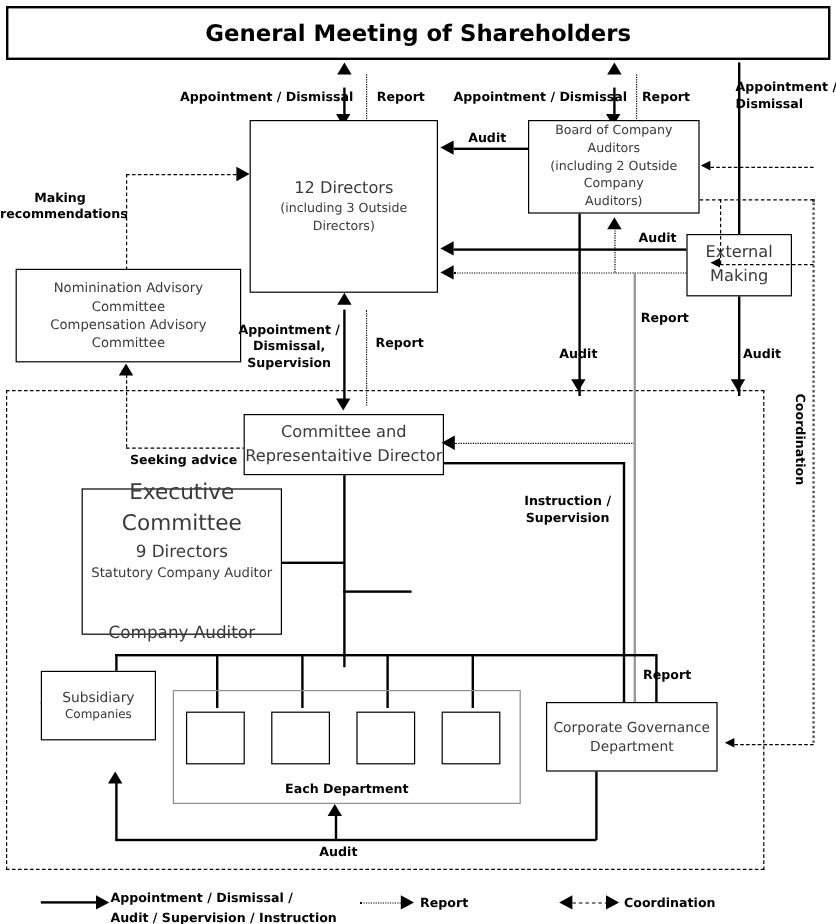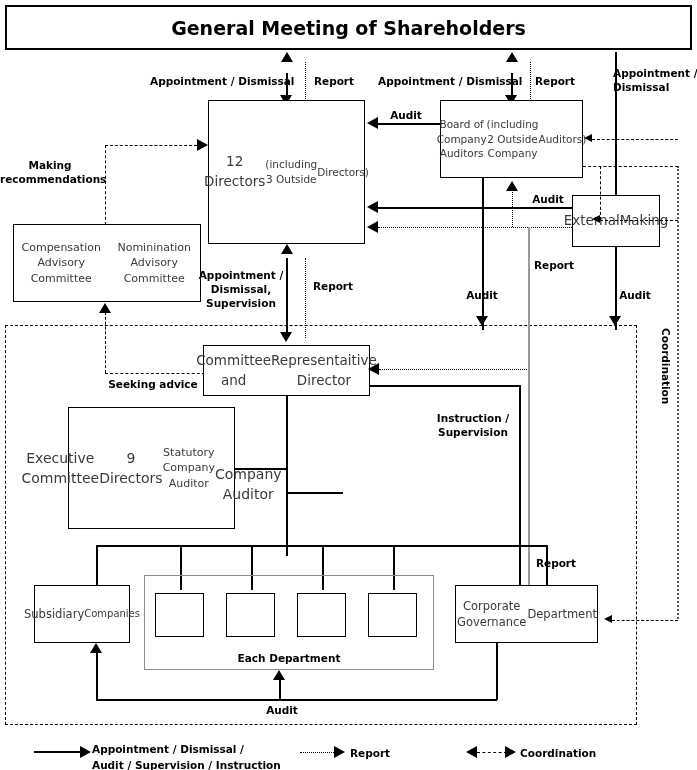--- a/index.html
+++ b/index.html
@@ -1,18 +1,18 @@
 <!DOCTYPE html>
 <html><head>
 <meta charset="utf-8">
 <style>
   html,body{margin:0;padding:0;background:#fff;}
   body{font-family:"DejaVu Sans","Liberation Sans",sans-serif;}
   #stage{position:relative;width:697px;height:770px;background:#fff;overflow:hidden;}
-  .box{position:absolute;border:1.6px solid #000;background:#fff;display:flex;flex-direction:row;
+  .box{position:absolute;border:1.6px solid #000;background:#fff;display:flex;flex-direction:column;
        align-items:center;justify-content:center;text-align:center;box-sizing:border-box;color:#3a3a3a;}
   .box .l1{font-size:13.5px;line-height:1.45;}
   .box .l2{font-size:13.5px;line-height:1.45;}
   .box .l3{font-size:10.5px;line-height:1.4;}
   .lbl{position:absolute;font-size:10.5px;font-weight:bold;color:#000;line-height:1.35;text-align:center;white-space:pre;}
   .title{position:absolute;left:5px;top:5px;width:687px;height:45px;border:2.2px solid #000;
          display:flex;align-items:center;justify-content:center;font-size:19px;font-weight:bold;color:#000;box-sizing:border-box;}
   .vline{position:absolute;background:#000;width:1.6px;}
   .hline{position:absolute;background:#000;height:1.6px;}
   .grayv{position:absolute;background:#9a9a9a;width:2px;}
@@ -103,22 +103,22 @@
   <div class="ar ar-lf-s" style="left:592px;top:215px;"></div>
   <div class="dashdotv" style="left:600px;top:166px;height:54px;border-left-style:dashed;"></div>
   <div class="ar ar-lf-s" style="left:584px;top:134px;"></div>
   <div class="dashdoth" style="left:592px;top:139px;width:86px;border-top-style:dashed;"></div>
   <div class="vtext" style="left:660px;top:328px;color:#000;">Coordination</div>
 
   <div class="dashdoth" style="left:612px;top:620px;width:66px;border-top-style:dashed;"></div>
   <div class="ar ar-lf-s" style="left:604px;top:615px;"></div>
 
   <div class="box" style="left:13px;top:224px;width:188px;height:78px;">
+    <div class="l3" style="font-size:11px;">Nominination Advisory Committee</div>
     <div class="l3" style="font-size:11px;">Compensation Advisory Committee</div>
-    <div class="l3" style="font-size:11px;">Nominination Advisory Committee</div>
   </div>
 
   <div class="dashdotv" style="left:105px;top:145px;height:80px;border-left-style:dashed;"></div>
   <div class="dashdoth" style="left:105px;top:145px;width:92px;border-top-style:dashed;"></div>
   <div class="ar ar-rt" style="left:197px;top:139px;"></div>
   <div class="lbl" style="left:0px;top:158px;width:100px;">Making
 recommendations</div>
 
   <div class="dashdoth" style="left:105px;top:373px;width:100px;border-top-style:dashed;"></div>
   <div class="dashdotv" style="left:105px;top:312px;height:61px;border-left-style:dashed;"></div>
@@ -146,42 +146,42 @@
   <div class="grayv" style="left:528px;top:227px;width:2.2px;height:143px;"></div>
   <div class="grayv" style="left:528px;top:369px;width:2.2px;height:216px;"></div>
   <div class="lbl" style="left:533px;top:556px;width:46px;">Report</div>
 
   <div class="hline" style="left:370px;top:385px;width:150px;"></div>
   <div class="vline" style="left:519px;top:385px;height:200px;"></div>
   <div class="lbl" style="left:432px;top:411px;width:82px;">Instruction /
 Supervision</div>
 
   <div class="box" style="left:68px;top:407px;width:167px;height:122px;">
-    <div class="l1" style="font-size:14px;">Executive Committee</div>
+    <div class="l1" style="font-size:18px;">Executive Committee</div>
     <div class="l1" style="font-size:14px;">9 Directors</div>
     <div class="l3" style="font-size:11px;">Statutory Company Auditor</div>
     <div class="l1" style="font-size:14px;margin-top:32px;">Company Auditor</div>
   </div>
 
 
   <div class="vline" style="left:286px;top:396px;height:160px;"></div>
   <div class="hline" style="left:235px;top:468px;width:52px;"></div>
   <div class="hline" style="left:286px;top:492px;width:57px;"></div>
 
   <div class="hline" style="left:96px;top:545px;width:450px;"></div>
   <div class="vline" style="left:96px;top:545px;height:40px;"></div>
   <div class="vline" style="left:546px;top:545px;height:40px;"></div>
   <div class="vline" style="left:180px;top:545px;height:45px;"></div>
   <div class="vline" style="left:251px;top:545px;height:45px;"></div>
   <div class="vline" style="left:322px;top:545px;height:45px;"></div>
   <div class="vline" style="left:393px;top:545px;height:45px;"></div>
   <div class="hline" style="left:34px;top:585px;width:96px;"></div>
   <div class="hline" style="left:455px;top:585px;width:125px;"></div>
 
-  <div class="box" style="left:34px;top:585px;width:96px;height:58px;">
+  <div class="box" style="left:34px;top:559px;width:96px;height:58px;">
     <div class="l3" style="font-size:11.5px;">Subsidiary</div>
     <div class="l3" style="font-size:10px;">Companies</div>
   </div>
 
   <div class="graybox" style="left:144px;top:575px;width:290px;height:95px;"></div>
   <div class="deptbox" style="left:155px;top:593px;width:49px;height:44px;"></div>
   <div class="deptbox" style="left:226px;top:593px;width:49px;height:44px;"></div>
   <div class="deptbox" style="left:297px;top:593px;width:49px;height:44px;"></div>
   <div class="deptbox" style="left:368px;top:593px;width:49px;height:44px;"></div>
   <div class="lbl" style="left:229px;top:651px;width:120px;">Each Department</div>

